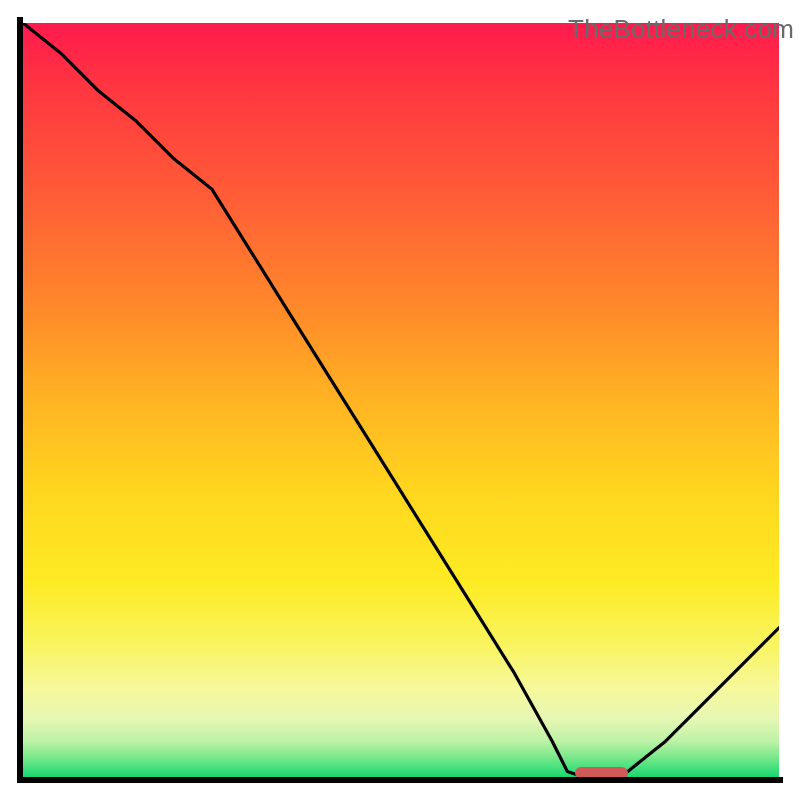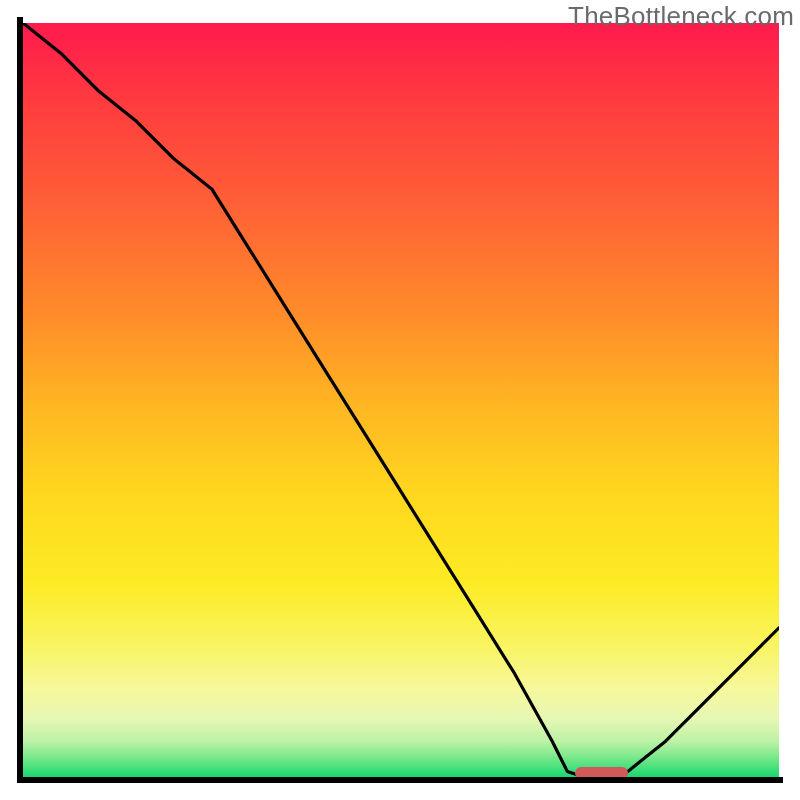--- a/index.html
+++ b/index.html
@@ -11,21 +11,21 @@
     font-family: Arial, Helvetica, sans-serif;
     overflow: hidden;
   }
   .wrap {
     position: relative;
     width: 800px;
     height: 800px;
   }
   .watermark {
     position: absolute;
-    top: 1px;
+    top: 14px;
     right: 6px;
     font-size: 26px;
     font-weight: 500;
     color: #6a6a6a;
     letter-spacing: 0.2px;
     z-index: 5;
     user-select: none;
   }
   .plot-area {
     position: absolute;

